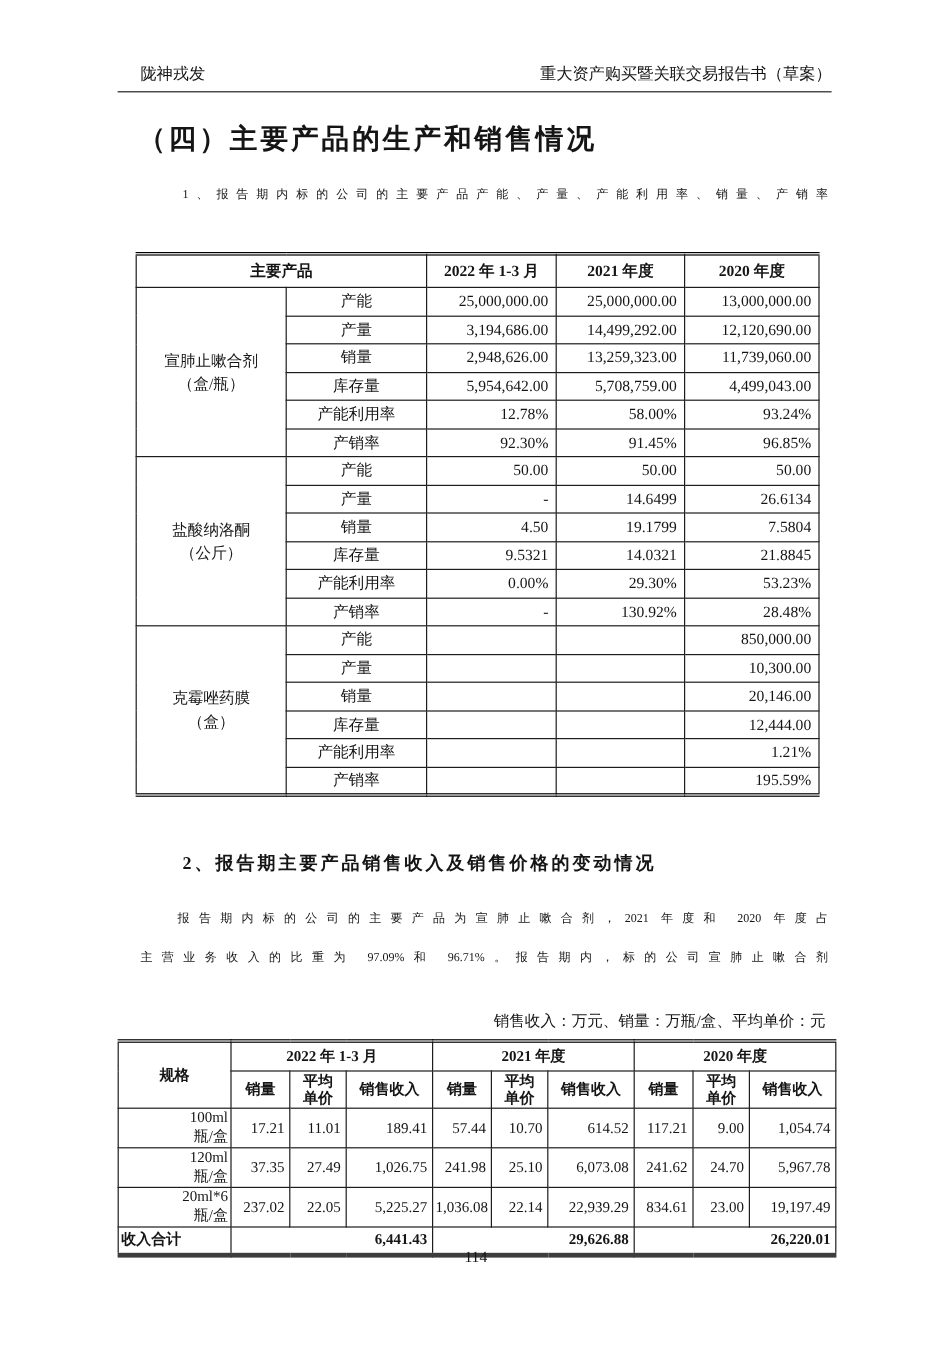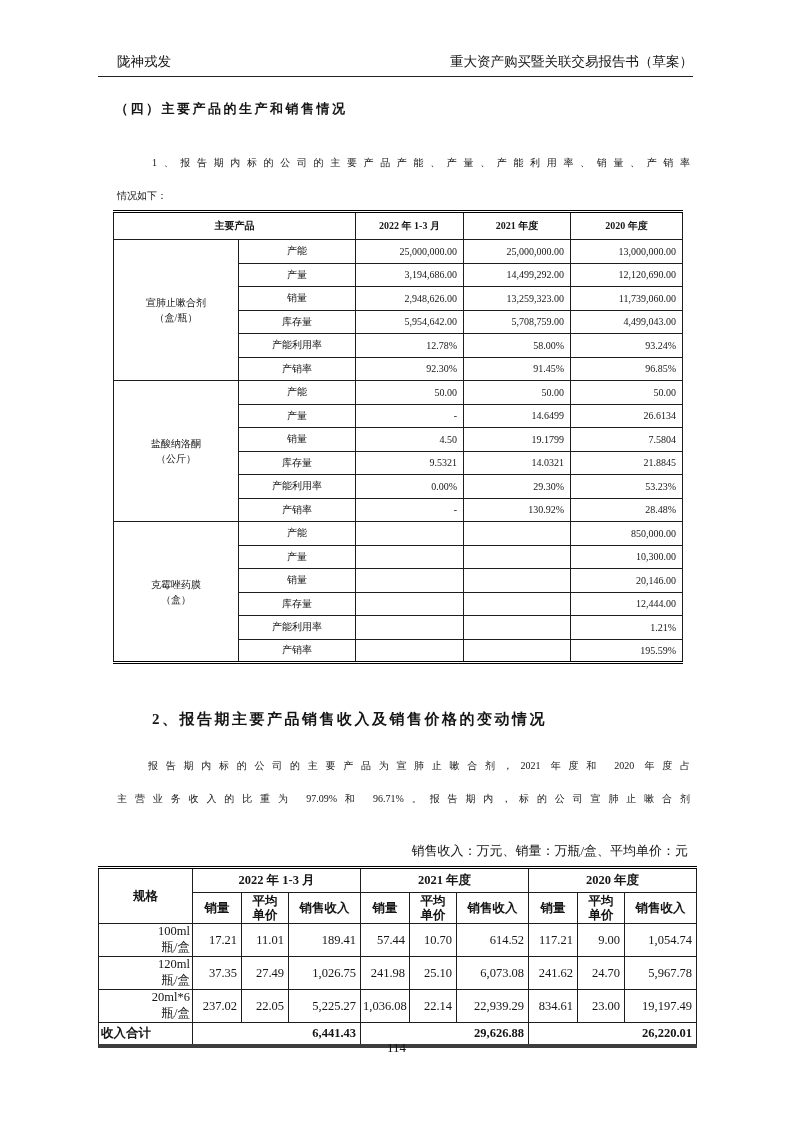--- a/index.html
+++ b/index.html
@@ -10,36 +10,36 @@
     overflow: hidden;
   }
   
   .doc-header {
     position: absolute; left: 98px; top: 53px; width: 595px;
     display: flex; justify-content: space-between; align-items: flex-end;
     border-bottom: 1.5px solid #222; padding-bottom: 5px; font-size: 13.5px;
   }
   .doc-header .hl { padding-left: 19px; }
   
-  .sec-title { position: absolute; left: 115px; top: 100px; font-size: 13px; font-weight: bold; letter-spacing: 2.5px; }
+  .sec-title { position: absolute; left: 115px; top: 100px; font-size: 23px; font-weight: bold; letter-spacing: 2.5px; }
   .para { position: absolute; left: 117px; width: 573px; font-size: 10px; line-height: 33px; }
   .p1 { top: 146px; }
   .p2 { top: 749px; }
   .jline { text-align: justify; text-align-last: justify; }
   .indent-a { padding-left: 35px; }
   .indent-b { padding-left: 31px; }
   .t-note { position: absolute; left: 131px; top: 676px; font-size: 12.5px; }
   .sub-heading { position: absolute; left: 152px; top: 710px; font-size: 15px; font-weight: bold; letter-spacing: 2.5px; }
   .units-note { position: absolute; right: 105px; top: 842px; font-size: 13px; }
   .page-number { position: absolute; left: 0; top: 1040px; width: 100%; text-align: center; font-size: 13px; }
   
   table { border-collapse: collapse; table-layout: fixed; position: absolute; background: #fff; }
   th, td { border: 1px solid #1d1d1d; padding: 0 2px; overflow: hidden; }
   th { font-weight: bold; text-align: center; }
-  .t1 { left: 113px; top: 210px; width: 569px; font-size: 10px; border-top: 3px double #000; border-bottom: 3px double #000; }
+  .t1 { left: 113px; top: 210px; width: 569px; font-size: 13px; border-top: 3px double #000; border-bottom: 3px double #000; }
   .t2 { left: 98px;  top: 866px; width: 598px; font-size: 12.5px; border-top: 3px double #000; border-bottom: 4px solid #3d3d3d; }
   .t1 thead tr { height: 28px; }
   .t1 tbody tr { height: 23.5px; }
   .t2 .hrow1 { height: 25px; }
   .t2 .hrow2 { height: 31px; }
   .t2 tbody tr { height: 26px; }
   .t2 tr.trow { height: 23px; }
   .metric { text-align: center; }
   .num { text-align: right; padding-right: 6px; }
   .t2 .num { padding-right: 4px; }
@@ -56,21 +56,20 @@
 
   <div class="doc-header">
     <span class="hl">陇神戎发</span>
     <span class="hr">重大资产购买暨关联交易报告书（草案）</span>
   </div>
 
   <div class="sec-title">（四）主要产品的生产和销售情况</div>
 
   <div class="para p1">
     <div class="jline indent-a">1、报告期内标的公司的主要产品产能、产量、产能利用率、销量、产销率</div>
-    <div>情况如下：</div>
   </div>
 
   <table class="t1">
     <colgroup>
       <col style="width:125px">
         <col style="width:117px">
         <col style="width:108px">
         <col style="width:107px">
         <col style="width:112px">
     </colgroup>

